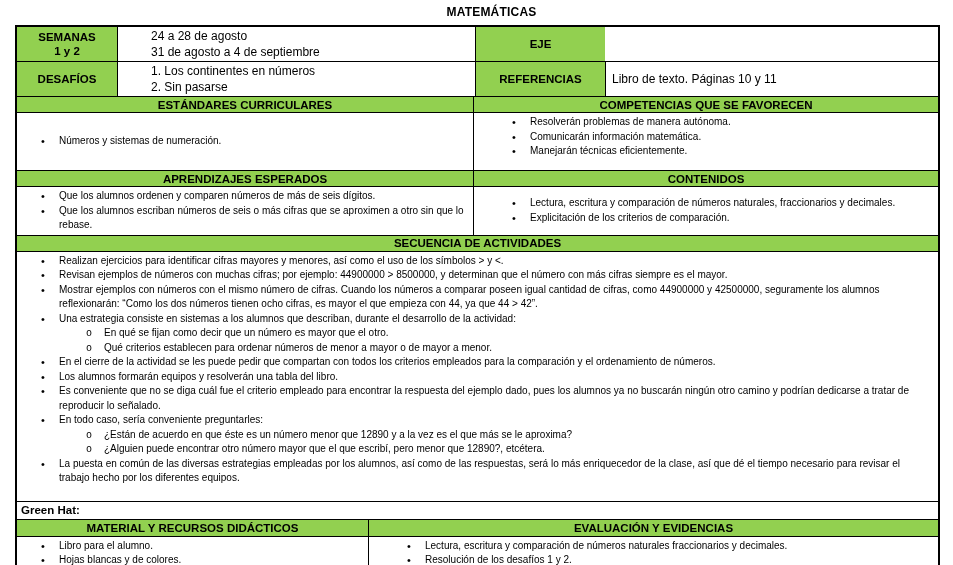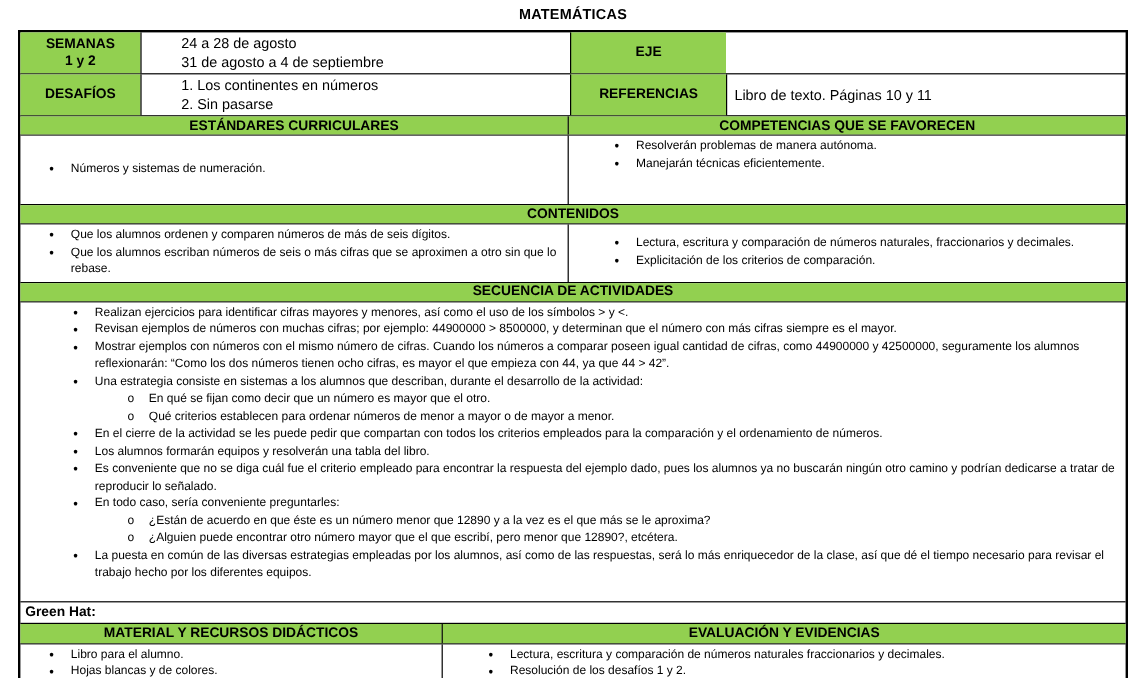--- a/index.html
+++ b/index.html
@@ -1,18 +1,18 @@
 <!DOCTYPE html>
 <html><head>
 <meta charset="utf-8">
 <style>
   * { margin:0; padding:0; box-sizing:border-box; }
   html,body { width:953px; height:565px; background:#fff; font-family:"Liberation Sans", sans-serif; color:#000; }
   .page { position:relative; width:953px; height:565px; overflow:hidden; }
-  .doc-title { position:absolute; top:5px; left:15px; width:925px; text-align:center;
+  .doc-title { position:absolute; top:5px; left:29px; width:925px; text-align:center;
                font-size:12px; font-weight:bold; letter-spacing:0.2px; }
   .tbl { position:absolute; left:15px; top:25px; width:925px; border:2px solid #000; background:#fff; }
   .row { display:flex; border-top:1px solid #000; align-items:stretch; }
   .row:first-child { border-top:none; }
   .cell { border-left:1px solid #000; overflow:hidden; }
   .cell:first-child { border-left:none; }
   .ghead { background:#92D050; font-weight:bold; font-size:11.5px; text-align:center;
            display:flex; align-items:center; justify-content:center; line-height:14px; }
   .vcell { font-size:12px; line-height:16px; padding:1px 6px; display:flex; flex-direction:column; justify-content:center; }
   .w-label { width:100px; flex:0 0 100px; }
@@ -77,26 +77,28 @@
 
     <div class="row h58">
       <div class="cell half-l vcenter">
         <ul class="blist">
           <li>Números y sistemas de numeración.</li>
         </ul>
       </div>
       <div class="cell half-r">
         <ul class="blist indent38">
           <li>Resolverán problemas de manera autónoma.</li>
+          <li>Comunicarán información matemática.</li>
           <li>Manejarán técnicas eficientemente.</li>
         </ul>
       </div>
     </div>
 
     <div class="row h16">
+      <div class="cell ghead half-l">APRENDIZAJES ESPERADOS</div>
       <div class="cell ghead half-r">CONTENIDOS</div>
     </div>
 
     <div class="row h46">
       <div class="cell half-l">
         <ul class="blist">
           <li>Que los alumnos ordenen y comparen números de más de seis dígitos.</li>
           <li>Que los alumnos escriban números de seis o más cifras que se aproximen a otro sin que lo rebase.</li>
         </ul>
       </div>
@@ -106,21 +108,21 @@
           <li>Explicitación de los criterios de comparación.</li>
         </ul>
       </div>
     </div>
 
     <div class="row h16">
       <div class="cell ghead" style="flex:1 1 auto;">SECUENCIA DE ACTIVIDADES</div>
     </div>
 
     <div class="row h250">
-      <div class="cell" style="flex:1 1 auto;padding-left:20px;">
+      <div class="cell" style="flex:1 1 auto;">
         <ul class="blist">
           <li class="b0">Realizan ejercicios para identificar cifras mayores y menores, así como el uso de los símbolos &gt; y &lt;.</li>
           <li class="b0">Revisan ejemplos de números con muchas cifras; por ejemplo: 44900000 &gt; 8500000, y determinan que el número con más cifras siempre es el mayor.</li>
           <li class="b0">Mostrar ejemplos con números con el mismo número de cifras. Cuando los números a comparar poseen igual cantidad de cifras, como 44900000 y 42500000, seguramente los alumnos reflexionarán: “Como los dos números tienen ocho cifras, es mayor el que empieza con 44, ya que 44 &gt; 42”.</li>
           <li class="b0">Una estrategia consiste en sistemas a los alumnos que describan, durante el desarrollo de la actividad:</li>
           <li class="b1">En qué se fijan como decir que un número es mayor que el otro.</li>
           <li class="b1">Qué criterios establecen para ordenar números de menor a mayor o de mayor a menor.</li>
           <li class="b0">En el cierre de la actividad se les puede pedir que compartan con todos los criterios empleados para la comparación y el ordenamiento de números.</li>
           <li class="b0">Los alumnos formarán equipos y resolverán una tabla del libro.</li>
           <li class="b0">Es conveniente que no se diga cuál fue el criterio empleado para encontrar la respuesta del ejemplo dado, pues los alumnos ya no buscarán ningún otro camino y podrían dedicarse a tratar de reproducir lo señalado.</li>

